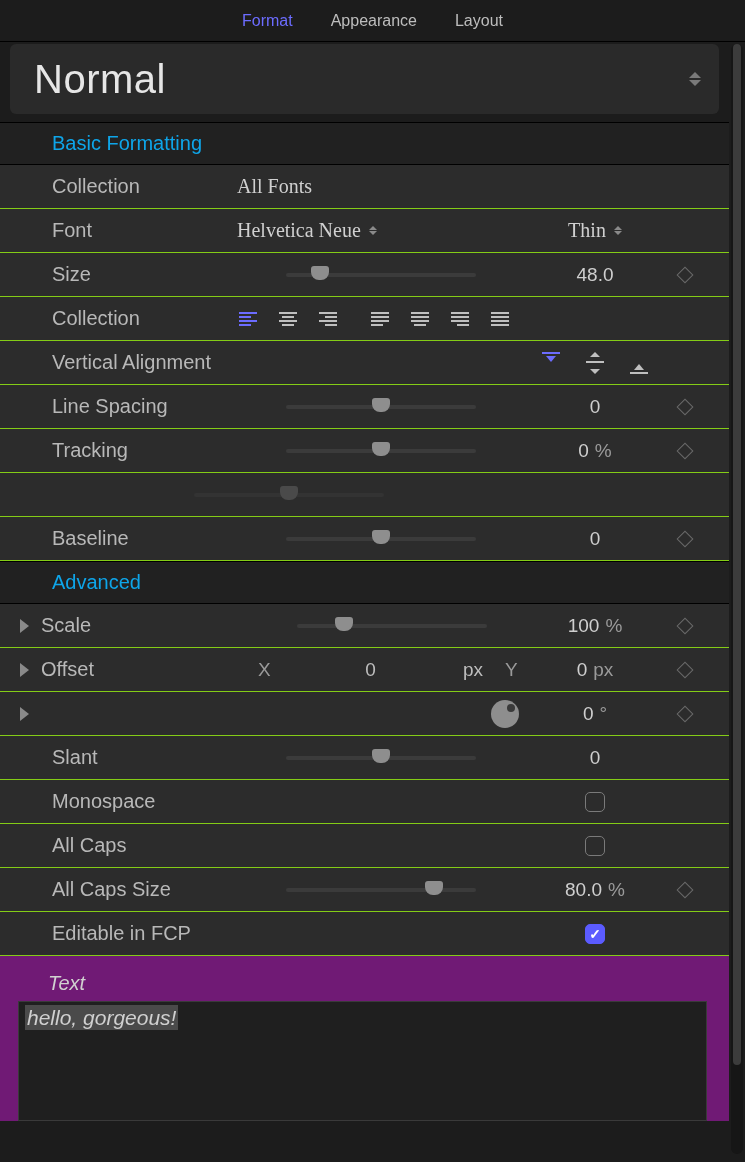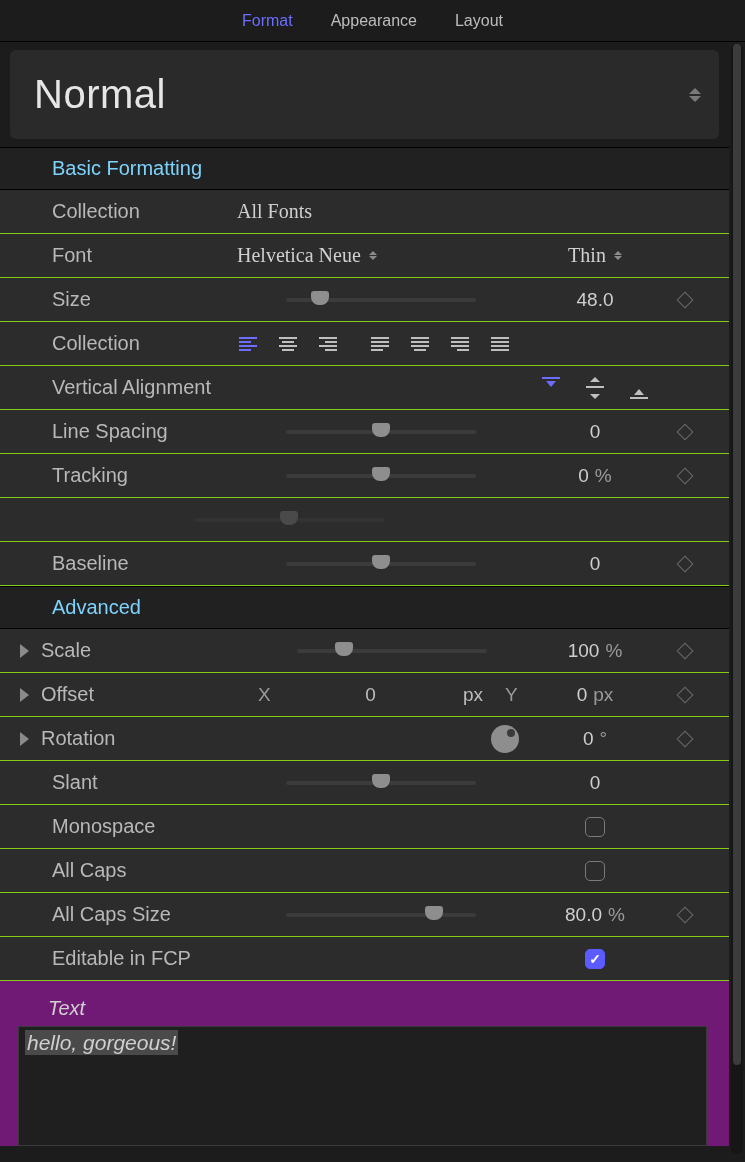--- a/index.html
+++ b/index.html
@@ -29,23 +29,23 @@
   .tabbar .tab {
     font-size: 16px;
     color: #bdbdbd;
     cursor: pointer;
   }
   .tabbar .tab.active { color: #6c6cff; }
   
   .style-row {
     display: flex;
     align-items: center;
-    height: 89px;
+    height: 70px;
     padding: 0 18px 0 24px;
-    margin: 8px 10px 8px 10px;
+    margin: 2px 10px 8px 10px;
     background: #2a2a2a;
     border-radius: 6px;
     position: relative;
   }
   .style-row .style-name {
     font-size: 40px;
     font-weight: 200;
     color: #e6e6e6;
     letter-spacing: 0.5px;
   }
@@ -61,21 +61,21 @@
     border-left: 6px solid transparent;
     border-right: 6px solid transparent;
   }
   .chev.up   { border-bottom: 6px solid #7a7a7a; }
   .chev.down { border-top: 6px solid #7a7a7a; }
   
   .section-header {
     background: #212121;
     padding: 9px 0 9px 52px;
     font-size: 20px;
-    color: #7dd3fc;
+    color: #0ea5e9;
     border-top: 1px solid #000;
     border-bottom: 1px solid #000;
   }
   
   .row {
     display: flex;
     align-items: center;
     height: 44px;
     padding-left: 52px;
     padding-right: 24px;
@@ -520,21 +520,20 @@
         <span>0</span>
         <span class="unit">px</span>
       </div>
   <div class="kf-col">
         <div class="diamond"></div>
       </div>
 </div>
 
 <div class="row with-disclosure">
   <div class="disclosure"></div>
-  <div class="label">Rotation</div>
   <div class="controls" style="justify-content:flex-end;padding-right:6px;">
         <div class="dial"></div>
       </div>
   <div class="value-col">
         <span>0</span>
         <span class="unit">°</span>
       </div>
   <div class="kf-col">
         <div class="diamond"></div>
       </div>

